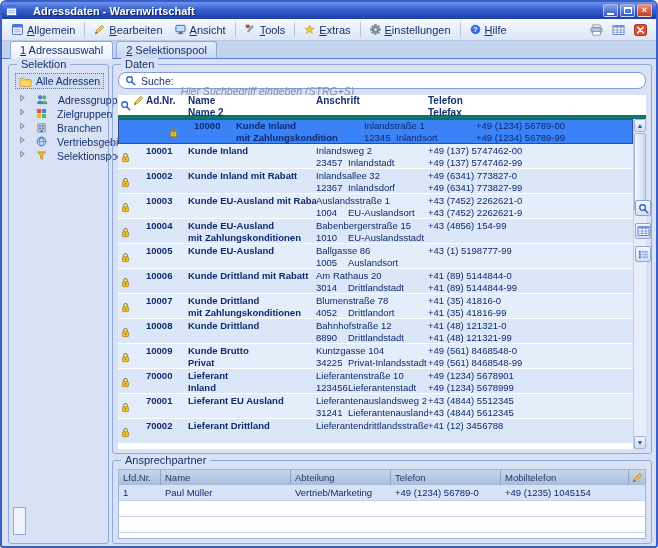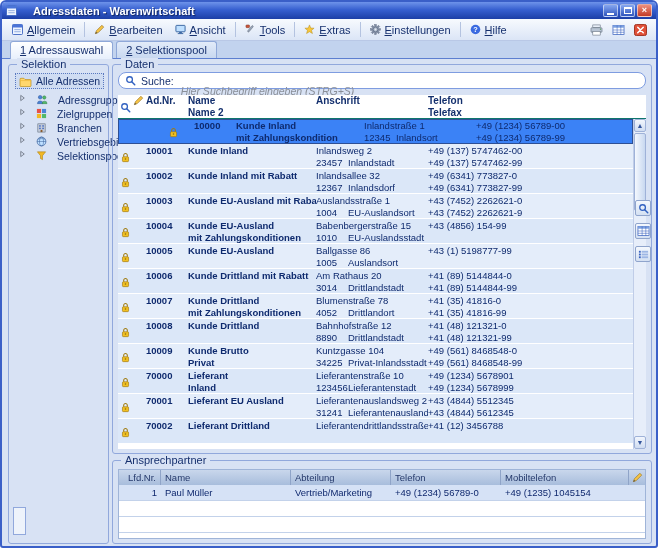--- a/index.html
+++ b/index.html
@@ -43,21 +43,21 @@
   .tree-item{display:flex;align-items:flex-start;gap:10px;padding:1px 0 1px 6px;white-space:nowrap;}
   .mini-pane{position:absolute;left:4px;bottom:8px;width:13px;height:28px;background:#eef3fb;border:1px solid #91a8dc;}
   
   .search-row{position:absolute;left:5px;right:5px;top:7px;height:17px;background:#fff;border:1px solid #7e9ce0;border-radius:8px;
     display:flex;align-items:center;gap:5px;padding:0 6px;}
   .search-label{font-size:10.5px;color:#16306e;}
   .search-input{flex:1;border:none;outline:none;font-size:10.5px;font-family:"Liberation Sans",sans-serif;color:#333;background:transparent;margin-top:20px;}
   .search-input::placeholder{color:#8a8f98;font-style:italic;}
   
   .atable{position:absolute;left:5px;right:5px;top:30px;bottom:4px;background:#fff;overflow:hidden;}
-  .ahead{display:flex;height:24px;padding-right:3px;font-size:10px;font-weight:bold;color:#14306e;background:#fff;border-bottom:1px solid #0f766e;}
+  .ahead{display:flex;height:24px;padding-right:3px;font-size:10px;font-weight:bold;color:#14306e;background:#fff;border-bottom:4px solid #0f766e;}
   .ahead .l1,.ahead .l2{height:12px;line-height:12px;}
   .abody{position:absolute;left:0;right:13px;top:24px;bottom:0;overflow:hidden;background:#fff;}
   .arow{display:flex;height:25px;border-bottom:1px solid #ffffff;background:#dbe7f8;font-size:9.5px;color:#0e2a6e;padding-top:1px;cursor:default;}
   .arow.alt{background:#e4edfa;}
   .arow.sel{background:#3b82f6;outline:1px solid #2d4f94;outline-offset:-1px;padding-left:48px;}
   .l1,.l2{height:12px;line-height:12px;white-space:nowrap;overflow:hidden;}
   .c-lock{width:15px;display:flex;justify-content:center;padding-top:1px;}
   .c-mark{width:13px;}
   .c-adnr{width:42px;font-weight:bold;}
   .c-name{width:128px;font-weight:bold;}
@@ -76,21 +76,21 @@
   .side-buttons{position:absolute;left:633px;top:198px;display:flex;flex-direction:column;gap:7px;z-index:6;}
   .side-btn{width:16px;height:16px;display:flex;align-items:center;justify-content:center;background:linear-gradient(180deg,#f4f8fe,#d4e0f2);
     border:1px solid #8fa4cc;border-radius:2px;}
   
   .ctable{position:absolute;left:5px;right:5px;top:8px;bottom:4px;border:1px solid #9fb4d8;background:#fff;overflow:hidden;}
   .chead{display:flex;height:15px;background:linear-gradient(180deg,#c9d7ec,#a8bddc);font-size:9.5px;color:#25396b;}
   .chead>div{padding:1px 4px;border-right:1px solid #8fa4c8;height:15px;line-height:13px;white-space:nowrap;overflow:hidden;}
   .crow{display:flex;height:16px;font-size:9.5px;color:#10296e;background:#d6e2f6;border-bottom:1px solid #c3d2ea;}
   .crow>div{padding:1px 4px;line-height:13px;white-space:nowrap;overflow:hidden;}
   .crow.empty{background:#ffffff;}
-  .cc-nr{width:42px;text-align:right;}
+  .cc-nr{width:42px;text-align:left;}
   .cc-name{width:130px;}
   .cc-dept{width:100px;}
   .cc-tel{width:110px;}
   .cc-mob{flex:1;}
   .cc-ico{width:16px;display:flex;align-items:center;justify-content:center;border-right:none !important;}
   .icn{display:inline-flex;align-items:center;justify-content:center;line-height:0;}
 </style>
 </head>
 <body>
 

